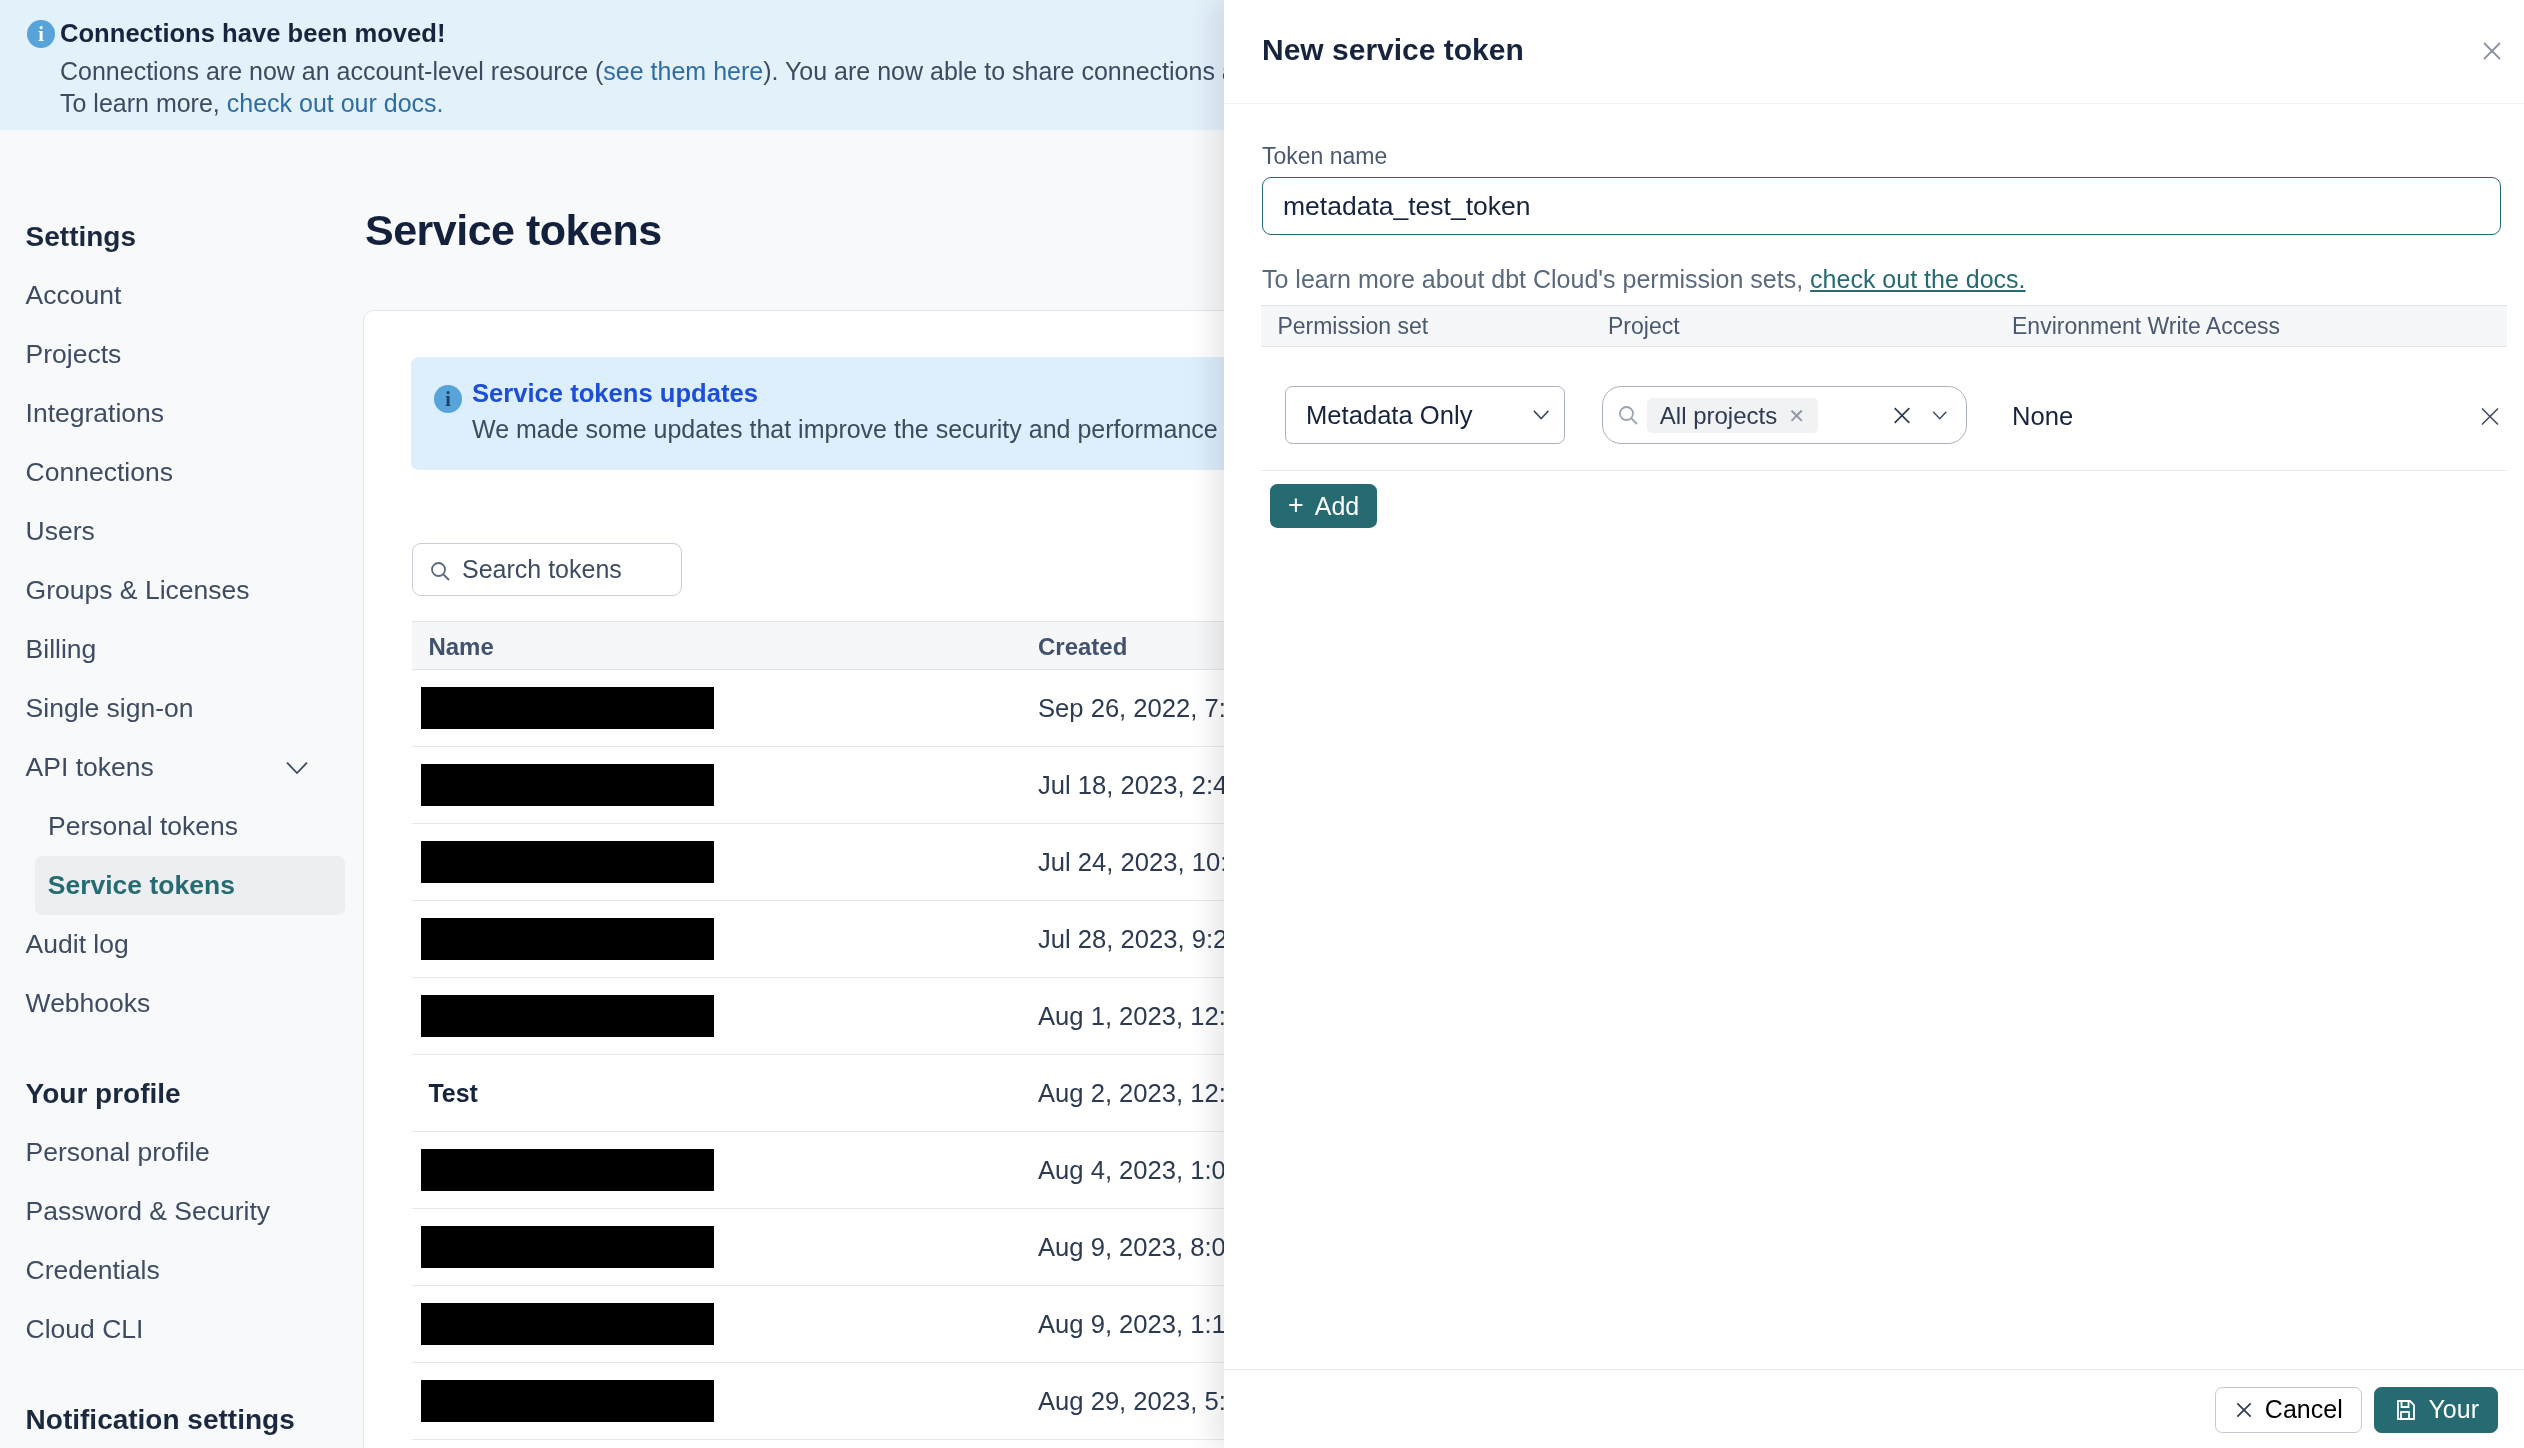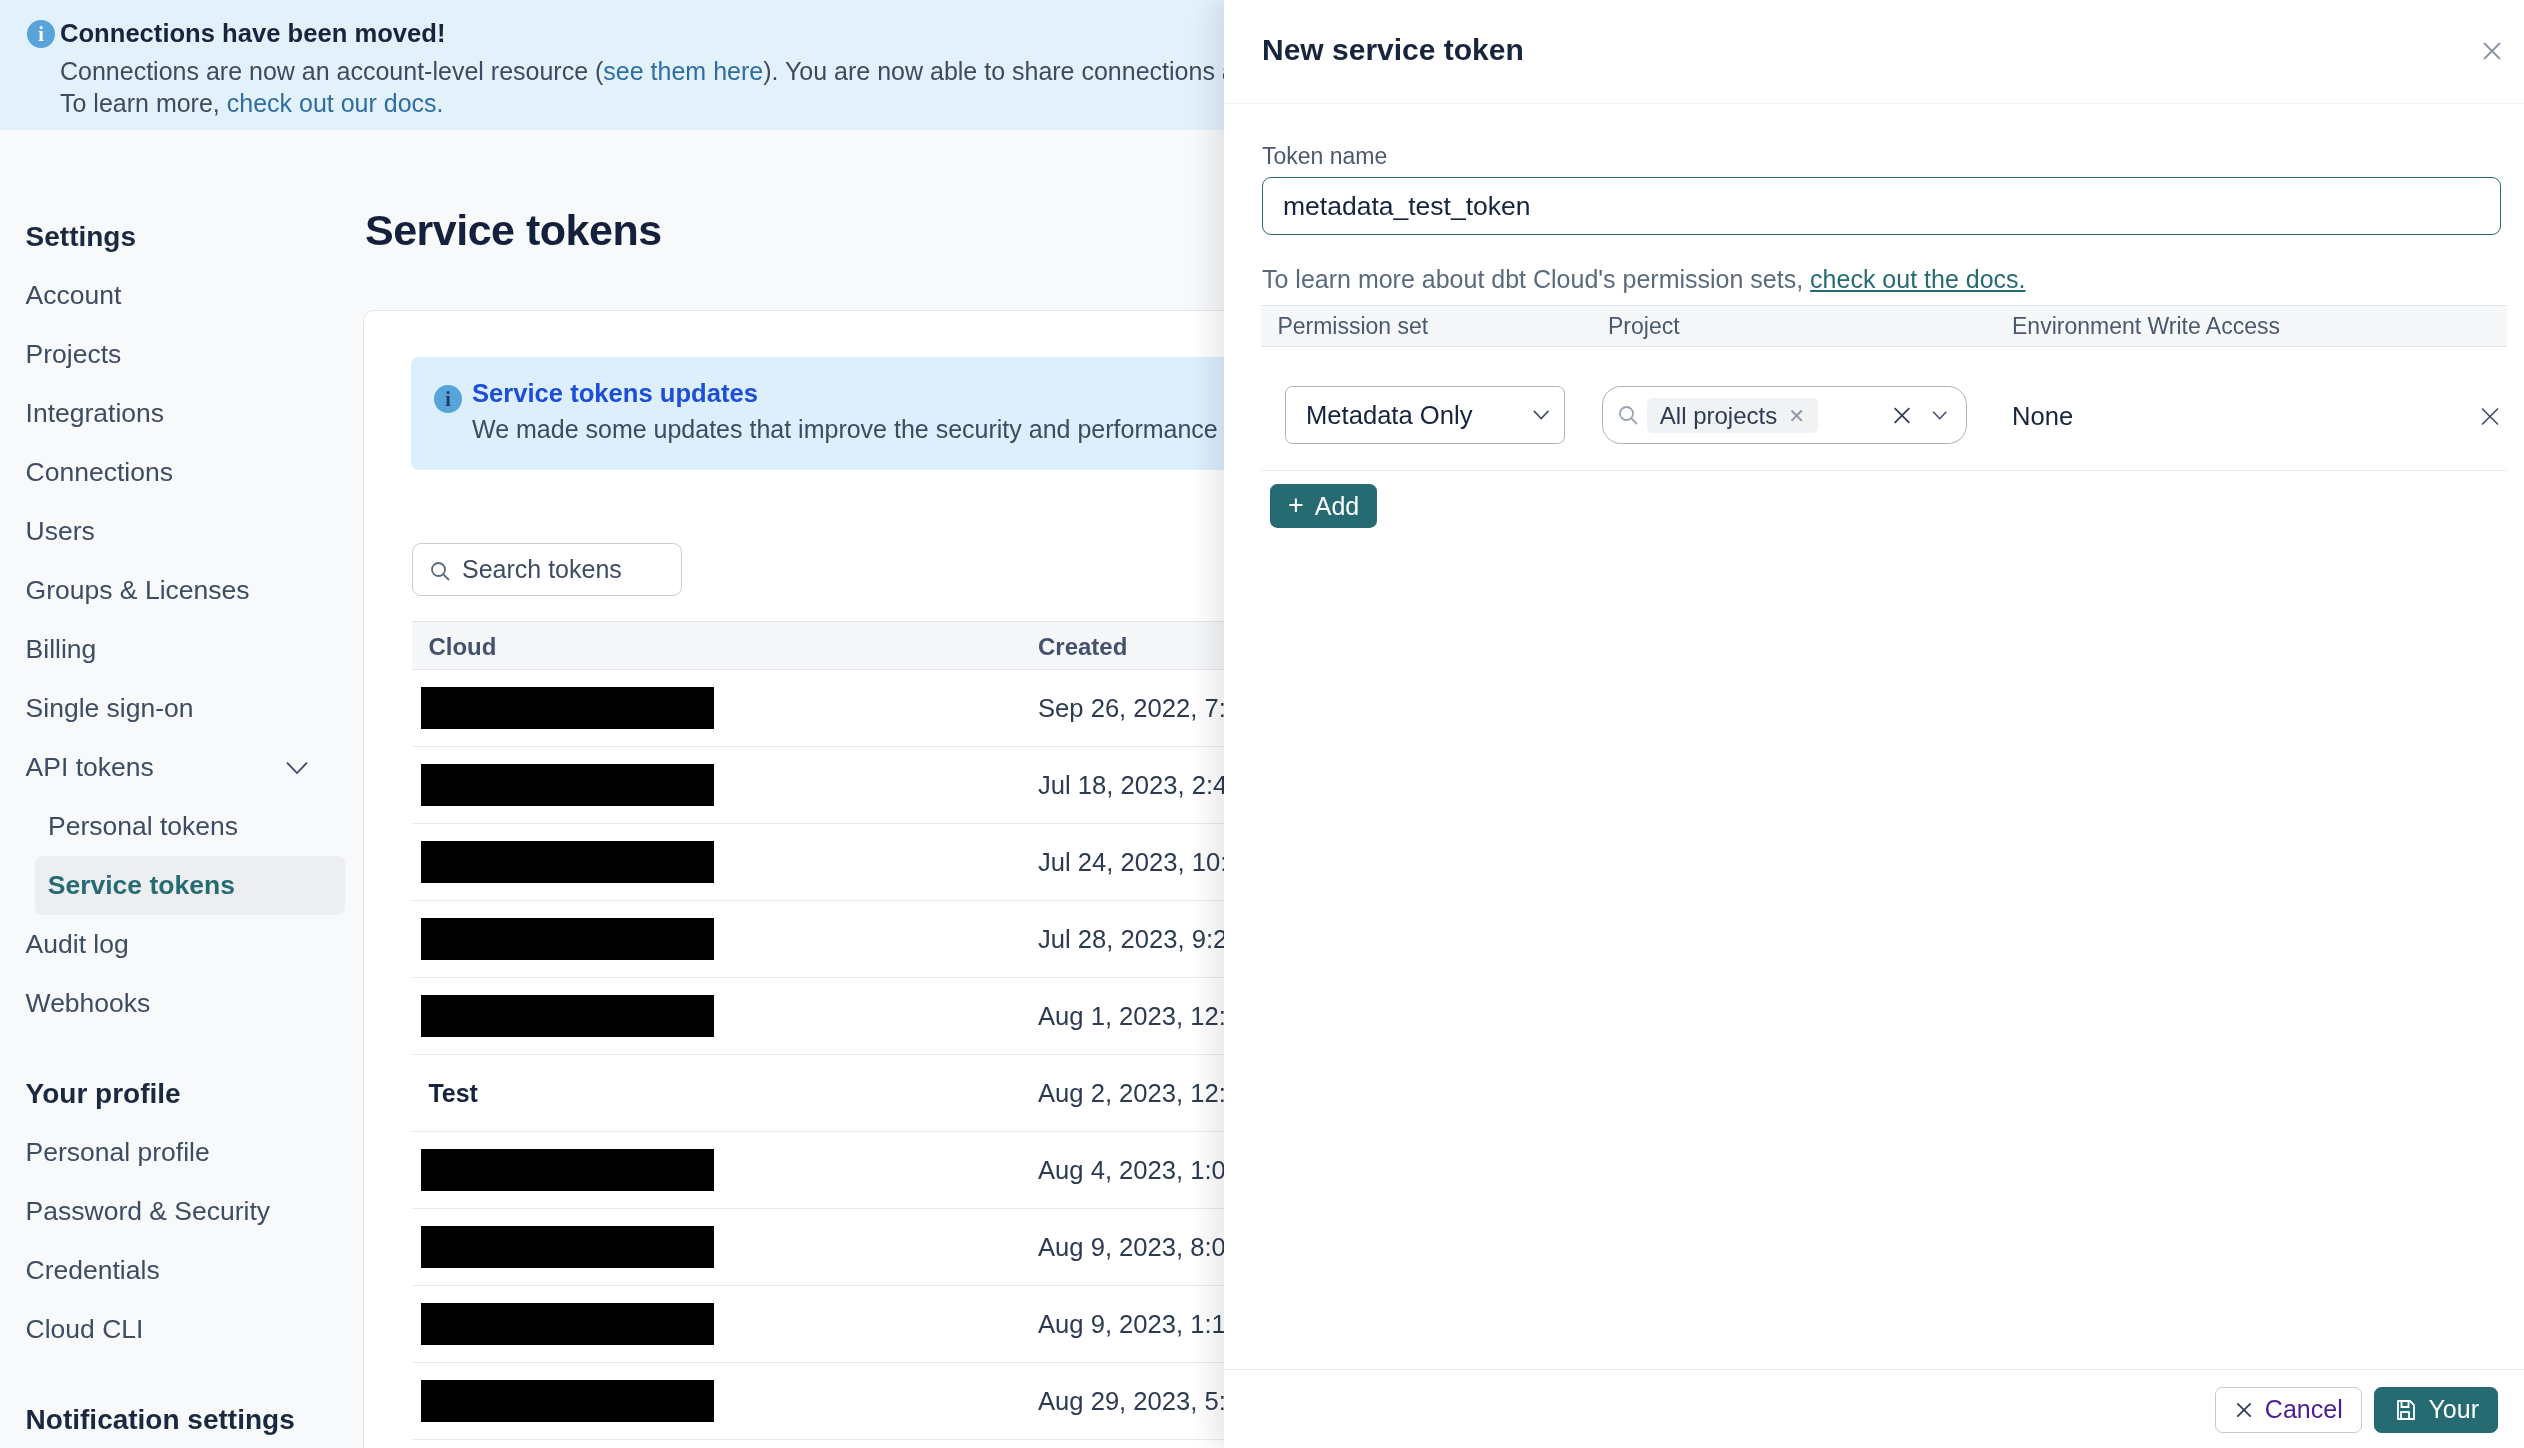--- a/index.html
+++ b/index.html
@@ -109,21 +109,21 @@
   .add-btn{ position:absolute; left:46px; top:484px; height:44px; padding:0 18px; border-radius:7.3px;
     background:#266b72; color:#fff; display:inline-flex; align-items:center; gap:11px; font-size:25px;
     cursor:pointer; border:none; font-family:inherit; }
   .add-btn .plus{ font-size:27px; font-weight:300; line-height:1; margin-top:-1.8px; }
 
   .drawer-footer{ position:absolute; left:0; bottom:0; width:100%; height:80px; background:#fff;
     border-top:0.9px solid #e5e8ec; display:flex; align-items:center; justify-content:flex-end;
     padding-right:27px; gap:12.8px; }
   .btn{ height:46px; border-radius:7.3px; display:inline-flex; align-items:center; gap:11px;
     padding:0 18px; font-size:25px; cursor:pointer; font-family:inherit; }
-  .btn-cancel{ background:#fff; border:1.4px solid #c3cad2; color:#4c1d95; }
+  .btn-cancel{ background:#fff; border:1.4px solid #c3cad2; color:#000000; }
   .btn-save{ background:#266b72; border:1.4px solid #266b72; color:#fff; }
 </style>
 </head>
 <body>
 
 <div class="banner">
   <div class="b-icon">i</div>
   <div class="b-title nowrap">Connections have been moved!</div>
   <div class="b-line1 nowrap"><span>Connections are now an account-level resource (</span><span class="blue-link">see them here</span><span>). You are now able to share connections across projects and, within each pr</span></div>
   <div class="b-line2 nowrap"><span>To learn more, </span><span class="blue-link">check out our docs.</span></div>
@@ -203,21 +203,21 @@
   <div class="search-wrap">
     <svg width="24" height="24" viewBox="0 0 24 24" fill="none" stroke="#5a6a7d" stroke-width="1.8">
         <circle cx="10.5" cy="10.5" r="6.5"></circle>
         <line x1="15.5" y1="15.5" x2="21" y2="21"></line>
       </svg>
     <input type="text" readonly="" placeholder="Search tokens" style="">
   </div>
 
   <div class="table">
     <div class="t-head">
-      <div class="th1">Cloud</div>
+      <div class="th1">Name</div>
       <div class="th2">Created</div>
     </div>
     <div id="token-rows">
         <div class="t-row">
           <div class="t-name">
             <div class="redacted"></div>
           </div>
           <div class="t-created">Sep 26, 2022, 7:59 AM P</div>
         </div>
         <div class="t-row">

